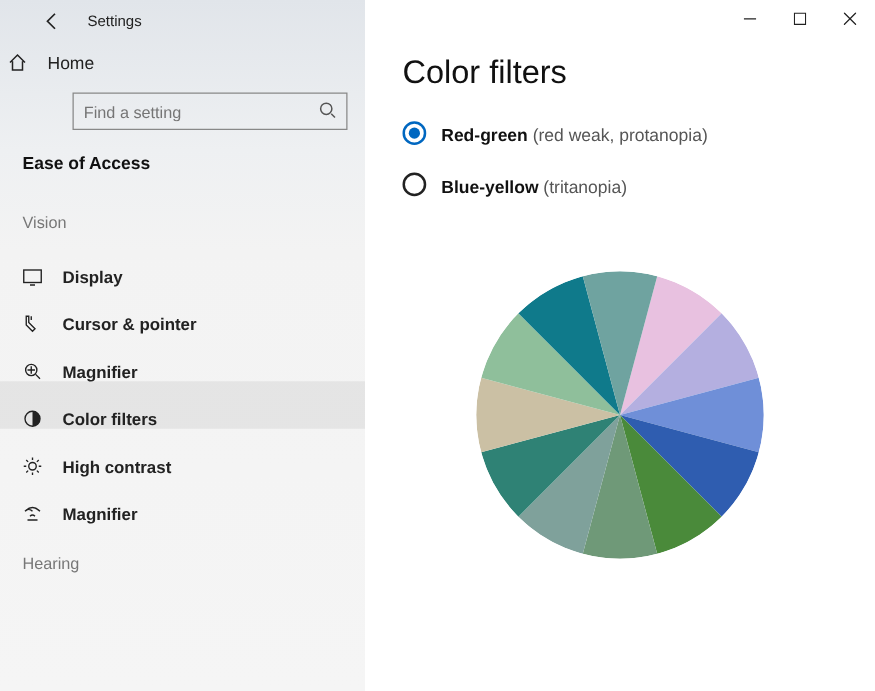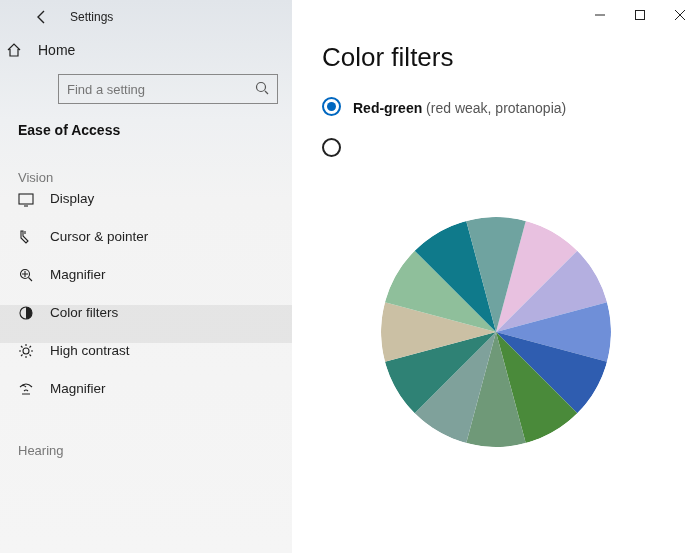--- a/index.html
+++ b/index.html
@@ -15,21 +15,21 @@
 .home-row { display: flex; align-items: center; padding: 8px 6px; cursor: pointer; }
 .home-row .icon { width: 18px; display:flex; }
 .home-row span.label { font-size: 14px; margin-left: 14px; color: #222; }
 .search-wrap { margin: 8px 14px 14px; padding-left: 44px; }
 .search { width: 100%; height: 30px; border: 1px solid #888; background: transparent; padding: 0 30px 0 8px; font-size: 13px; color: #777; outline: none; }
 .search-box { position: relative; }
 .search-icon { position: absolute; right: 8px; top: 6px; }
 .category { font-size: 14px; font-weight: 600; color: #111; padding: 4px 18px 20px; margin-top: 14px; }
 .group-label { font-size: 13px; color: #777; padding: 12px 18px 6px; }
 .nav-list { position: relative; }
-.nav-item { display: flex; align-items: flex-start; height: 38px; padding: 0 18px; cursor: pointer; font-size: 13.5px; color: #222; }
+.nav-item { display: flex; align-items: flex-end; height: 38px; padding: 0 18px; cursor: pointer; font-size: 13.5px; color: #222; font-weight: bold; }
 .nav-item .icon { width: 18px; display:flex; align-items:center; }
 .nav-item .label { margin-left: 14px; }
 .nav-item.selected { background: rgba(0,0,0,0.06); }
 .scroll-thumb { position: absolute; right: -2px; top: 186px; width: 2px; height: 110px; background: #9a9a9a; }
 .page-title { font-size: 26px; font-weight: 400; color: #111; padding: 42px 0 18px 30px; }
 .radio-row { display: flex; align-items: flex-end; padding: 6px 0 6px 30px; cursor: pointer; }
 .radio { width: 19px; height: 19px; border: 2px solid #222; border-radius: 50%; display: flex; align-items: center; justify-content: center; margin-right: 12px; flex-shrink:0; }
 .radio.checked::after { content: ""; width: 9px; height: 9px; border-radius: 50%; background: #0067c0; }
 .radio.checked { border-color: #0067c0; }
 .radio-label { font-size: 14px; color: #555; }
@@ -152,20 +152,21 @@
     </div>
 
     <div class="page-title">Color filters</div>
     <div id="options">
         <div class="radio-row">
           <span class="radio checked"></span>
           <span class="radio-label"><b>Red-green</b> (red weak, protanopia)</span>
         </div>
         <div class="radio-row" style="margin-top: 10px;">
           <span class="radio"></span>
+          <span class="radio-label"><b>Blue-yellow</b> (tritanopia)</span>
         </div>
       </div>
 
     <div class="wheel-wrap">
       <svg id="wheel" class="wheel" viewBox="-1 -1 2 2">
           <path d="M 0 0 L 0.25881904510252074 -0.9659258262890683 A 1 1 0 0 1 0.7071067811865476 -0.7071067811865475 Z" fill="#e8c1e0"></path>
           <path d="M 0 0 L 0.7071067811865476 -0.7071067811865475 A 1 1 0 0 1 0.9659258262890683 -0.25881904510252074 Z" fill="#b4afe0"></path>
           <path d="M 0 0 L 0.9659258262890683 -0.25881904510252074 A 1 1 0 0 1 0.9659258262890683 0.25881904510252074 Z" fill="#6f8fd8"></path>
           <path d="M 0 0 L 0.9659258262890683 0.25881904510252074 A 1 1 0 0 1 0.7071067811865476 0.7071067811865475 Z" fill="#2f5db0"></path>
           <path d="M 0 0 L 0.7071067811865476 0.7071067811865475 A 1 1 0 0 1 0.25881904510252074 0.9659258262890683 Z" fill="#4a8a3a"></path>

